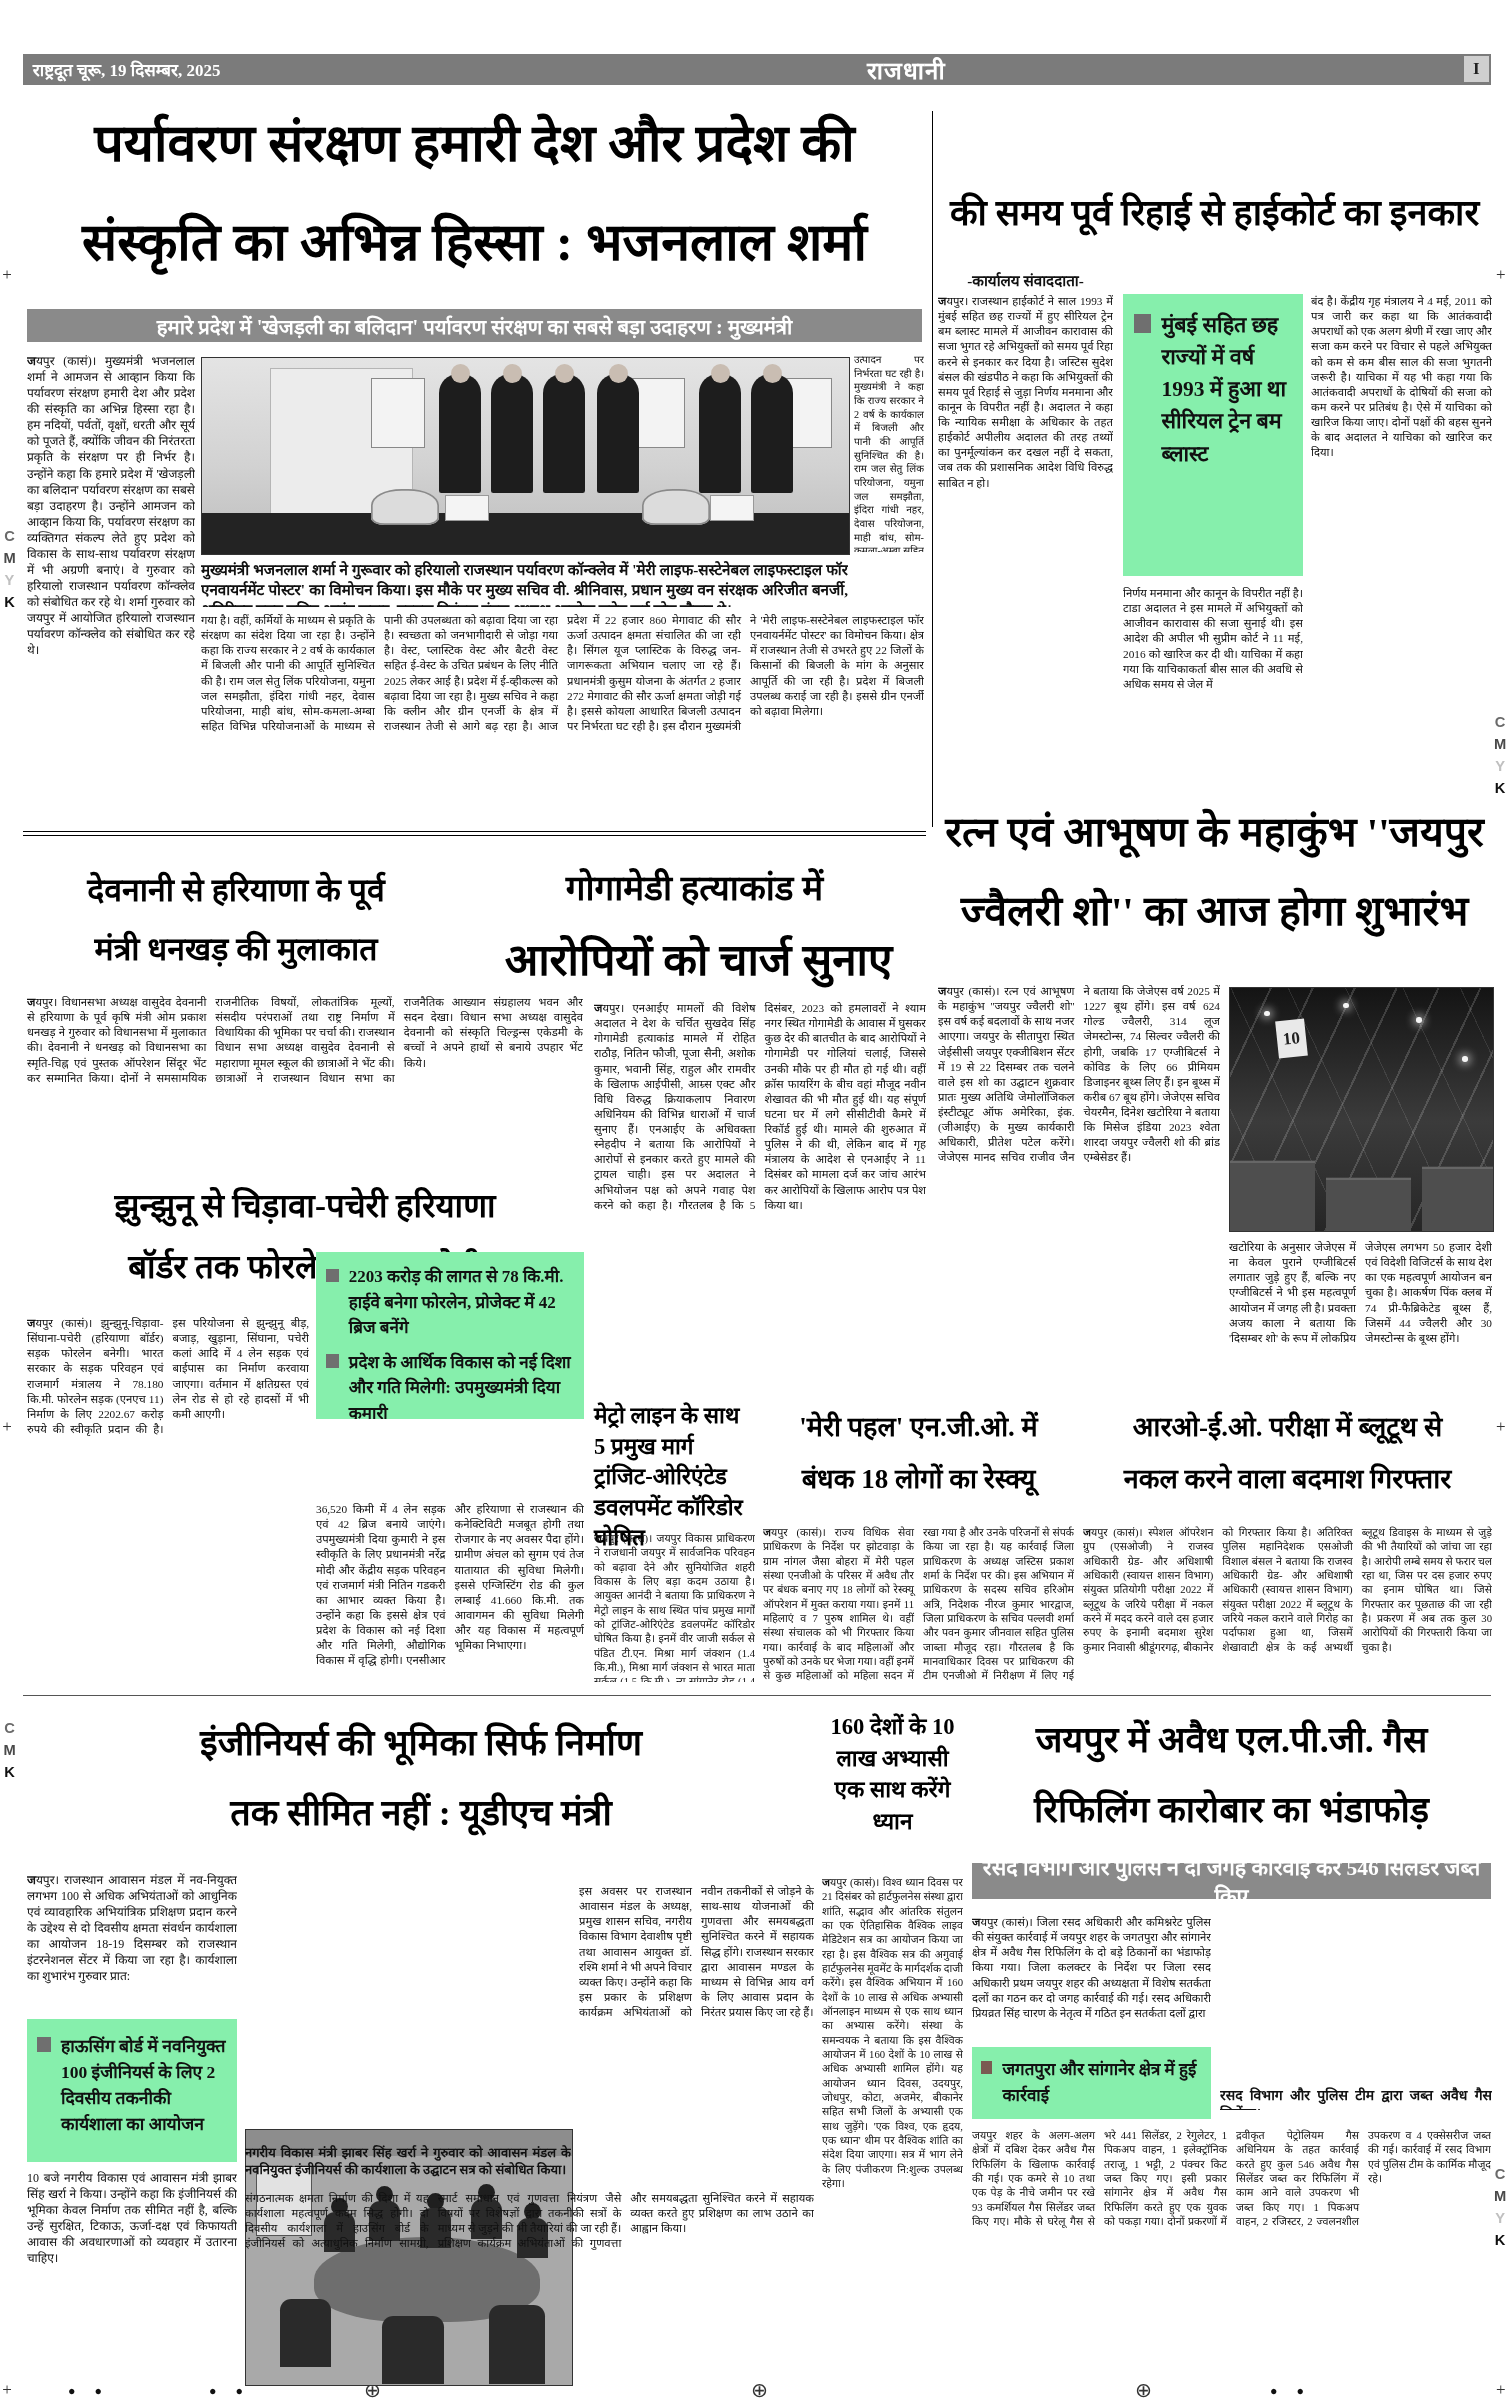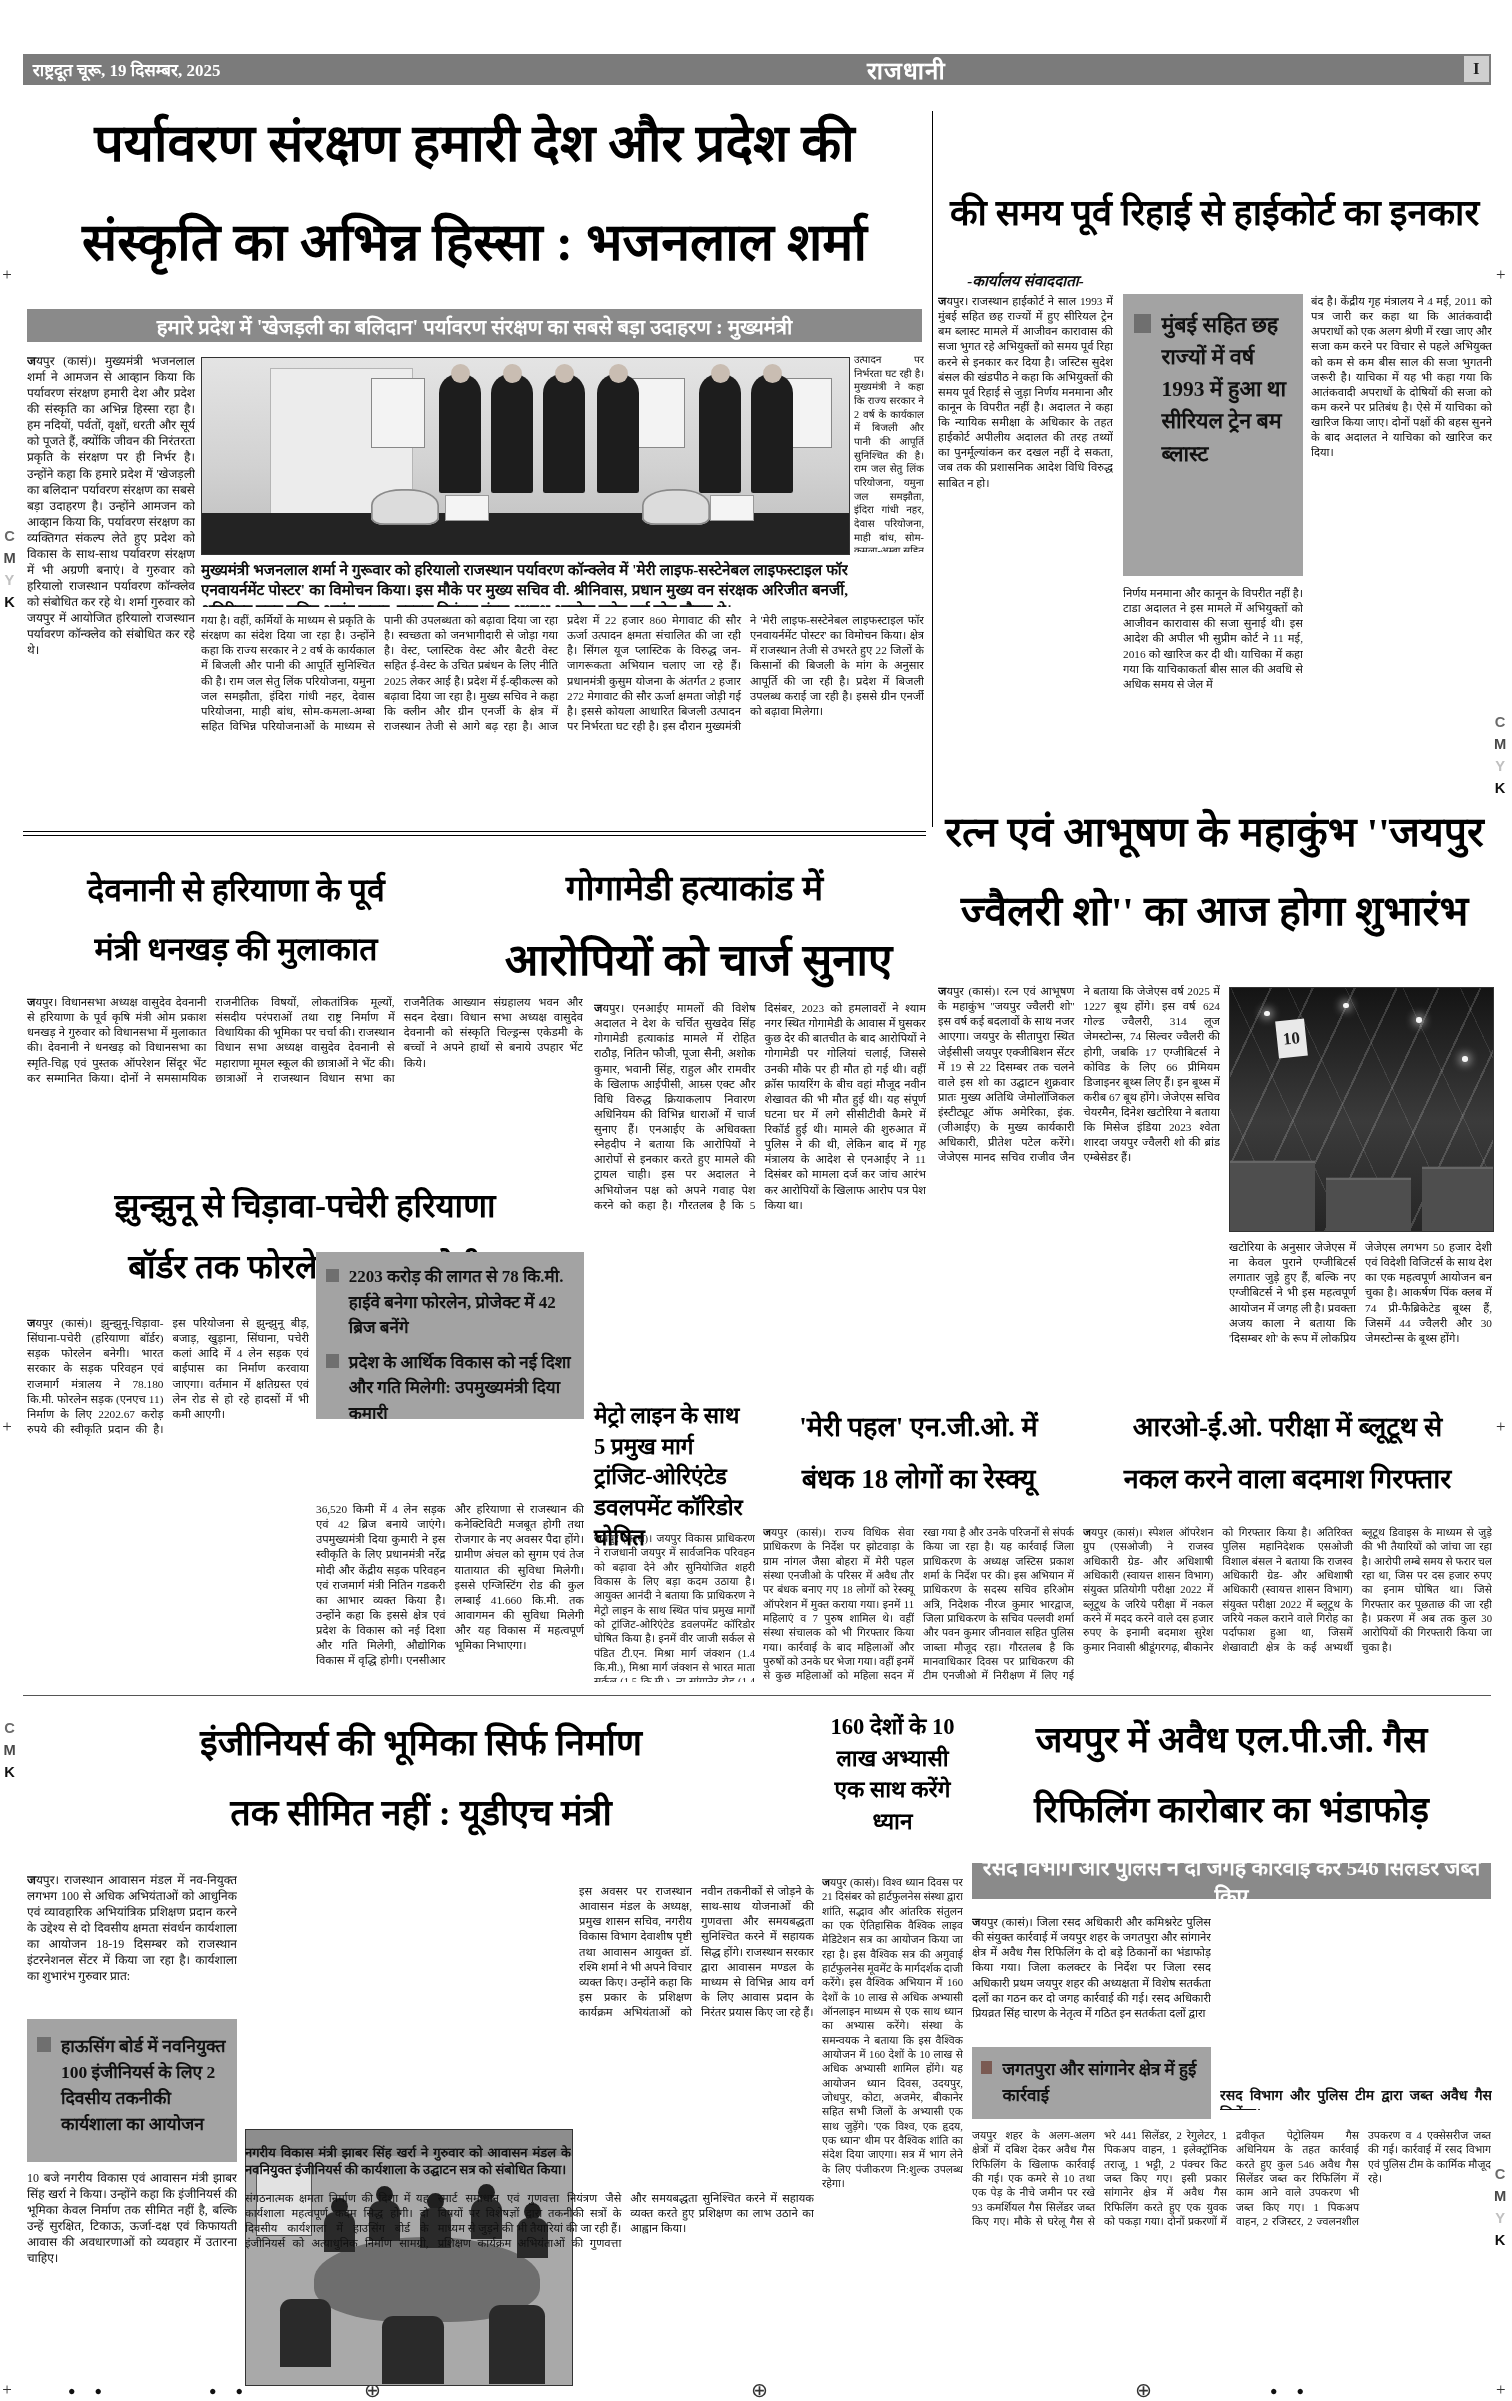--- a/index.html
+++ b/index.html
@@ -19,21 +19,21 @@
          align-items:center;justify-content:center;}
   .byline{font-weight:bold;text-align:center;}
   
   .btxt{font-size:11.3px;line-height:1.34;text-align:justify;overflow:hidden;}
   .btxt.first::first-letter{font-weight:bold;}
   .cols2{column-count:2;column-gap:9px;}
   .cols3{column-count:3;column-gap:9px;}
   .cols4{column-count:4;column-gap:9px;}
   .caption{font-weight:bold;line-height:1.3;text-align:justify;overflow:hidden;}
   
-  .pullbox{background:#a3a3a3;overflow:hidden;}
+  .pullbox{background:#86efac;overflow:hidden;}
   .pullbox .inner{display:flex;gap:10.2px;padding:14.7px 11.3px;}
   .pullbox .sq{width:17px;height:19px;background:#6f6f6f;flex:0 0 17px;margin-top:5.6px;}
   .pullbox .ptxt{font-weight:bold;line-height:1.5;}
   
   .hrule{border-top:1.1px solid #000;}
   .hrule.dbl{border-bottom:0.6px solid #000;height:2.8px;border-top:0.6px solid #000;}
   .vrule{border-left:1.1px solid #000;}
   
   .photo{overflow:hidden;border:1.1px solid #333;}
   .photoA{background:linear-gradient(180deg,#e4e4e4 0%,#d2d2d2 55%,#bdbdbd 100%);}
@@ -136,21 +136,21 @@
 
   <div class="abs caption" style="left:201px;top:560px;width:647px;height:47px;font-size:15.2px;">मुख्यमंत्री भजनलाल शर्मा ने गुरूवार को हरियालो राजस्थान पर्यावरण कॉन्क्लेव में 'मेरी लाइफ-सस्टेनेबल लाइफस्टाइल फॉर एनवायर्नमेंट पोस्टर' का विमोचन किया। इस मौके पर मुख्य सचिव वी. श्रीनिवास, प्रधान मुख्य वन संरक्षक अरिजीत बनर्जी, अतिरिक्त मुख्य सचिव आनंद कुमार, प्रदूषण नियंत्रण मंडल अध्यक्ष आलोक समेत कई लोग मौजूद थे।</div>
 
   <div class="abs btxt cols4" style="left:201px;top:613px;width:723px;height:213px;font-size:11.3px;">गया है। वहीं, कर्मियों के माध्यम से प्रकृति के संरक्षण का संदेश दिया जा रहा है। उन्होंने कहा कि राज्य सरकार ने 2 वर्ष के कार्यकाल में बिजली और पानी की आपूर्ति सुनिश्चित की है। राम जल सेतु लिंक परियोजना, यमुना जल समझौता, इंदिरा गांधी नहर, देवास परियोजना, माही बांध, सोम-कमला-अम्बा सहित विभिन्न परियोजनाओं के माध्यम से पानी की उपलब्धता को बढ़ावा दिया जा रहा है। स्वच्छता को जनभागीदारी से जोड़ा गया है। वेस्ट, प्लास्टिक वेस्ट और बैटरी वेस्ट सहित ई-वेस्ट के उचित प्रबंधन के लिए नीति 2025 लेकर आई है। प्रदेश में ई-व्हीकल्स को बढ़ावा दिया जा रहा है। मुख्य सचिव ने कहा कि क्लीन और ग्रीन एनर्जी के क्षेत्र में राजस्थान तेजी से आगे बढ़ रहा है। आज प्रदेश में 22 हजार 860 मेगावाट की सौर ऊर्जा उत्पादन क्षमता संचालित की जा रही है। सिंगल यूज प्लास्टिक के विरुद्ध जन-जागरूकता अभियान चलाए जा रहे हैं। प्रधानमंत्री कुसुम योजना के अंतर्गत 2 हजार 272 मेगावाट की सौर ऊर्जा क्षमता जोड़ी गई है। इससे कोयला आधारित बिजली उत्पादन पर निर्भरता घट रही है। इस दौरान मुख्यमंत्री ने 'मेरी लाइफ-सस्टेनेबल लाइफस्टाइल फॉर एनवायर्नमेंट पोस्टर' का विमोचन किया। क्षेत्र में राजस्थान तेजी से उभरते हुए 22 जिलों के किसानों की बिजली के मांग के अनुसार आपूर्ति की जा रही है। प्रदेश में बिजली उपलब्ध कराई जा रही है। इससे ग्रीन एनर्जी को बढ़ावा मिलेगा।</div>
   <div class="abs btxt" style="left:854px;top:353px;width:70px;height:199px;font-size:10.2px;">उत्पादन पर निर्भरता घट रही है। मुख्यमंत्री ने कहा कि राज्य सरकार ने 2 वर्ष के कार्यकाल में बिजली और पानी की आपूर्ति सुनिश्चित की है। राम जल सेतु लिंक परियोजना, यमुना जल समझौता, इंदिरा गांधी नहर, देवास परियोजना, माही बांध, सोम-कमला-अम्बा सहित विभिन्न परियोजनाओं के माध्यम से पानी की उपलब्धता को बढ़ावा दिया जा रहा है। इस दौरान मुख्यमंत्री ने 'मेरी लाइफ-सस्टेनेबल लाइफस्टाइल फॉर एनवायर्नमेंट' पोस्टर का विमोचन किया।</div>
 
   <div class="abs hrule dbl" style="left:22.6px;top:831px;width:903px;"></div>
   <div class="abs vrule" style="left:932px;top:111px;height:716px;"></div>
 
   <div class="abs hl" style="left:938px;top:190px;width:553px;font-size:36px;">की समय पूर्व रिहाई से हाईकोर्ट का इनकार</div>
-  <div class="abs byline" style="left:938px;top:270px;width:175px;font-size:15.2px;font-style:italic;">-कार्यालय संवाददाता-</div>
+  <div class="abs byline" style="left:938px;top:270px;width:175px;font-size:15.2px;">-कार्यालय संवाददाता-</div>
   <div class="abs btxt first" style="left:938px;top:294px;width:175px;height:474px;font-size:11.3px;">जयपुर। राजस्थान हाईकोर्ट ने साल 1993 में मुंबई सहित छह राज्यों में हुए सीरियल ट्रेन बम ब्लास्ट मामले में आजीवन कारावास की सजा भुगत रहे अभियुक्तों को समय पूर्व रिहा करने से इनकार कर दिया है। जस्टिस सुदेश बंसल की खंडपीठ ने कहा कि अभियुक्तों की समय पूर्व रिहाई से जुड़ा निर्णय मनमाना और कानून के विपरीत नहीं है। अदालत ने कहा कि न्यायिक समीक्षा के अधिकार के तहत हाईकोर्ट अपीलीय अदालत की तरह तथ्यों का पुनर्मूल्यांकन कर दखल नहीं दे सकता, जब तक की प्रशासनिक आदेश विधि विरुद्ध साबित न हो।</div>
   <div class="abs pullbox" style="left:1123px;top:294px;width:180px;height:282px;">
     <div class="inner">
       <span class="sq"></span>
       <span class="ptxt" style="font-size:21.5px;">मुंबई सहित छह राज्यों में वर्ष 1993 में हुआ था सीरियल ट्रेन बम ब्लास्ट</span>
     </div>
   </div>
   <div class="abs btxt" style="left:1123px;top:586px;width:180px;height:182px;font-size:11.3px;">निर्णय मनमाना और कानून के विपरीत नहीं है। टाडा अदालत ने इस मामले में अभियुक्तों को आजीवन कारावास की सजा सुनाई थी। इस आदेश की अपील भी सुप्रीम कोर्ट ने 11 मई, 2016 को खारिज कर दी थी। याचिका में कहा गया कि याचिकाकर्ता बीस साल की अवधि से अधिक समय से जेल में</div>
   <div class="abs btxt" style="left:1311px;top:294px;width:181px;height:474px;font-size:11.3px;">बंद है। केंद्रीय गृह मंत्रालय ने 4 मई, 2011 को पत्र जारी कर कहा था कि आतंकवादी अपराधों को एक अलग श्रेणी में रखा जाए और सजा कम करने पर विचार से पहले अभियुक्त को कम से कम बीस साल की सजा भुगतनी जरूरी है। याचिका में यह भी कहा गया कि आतंकवादी अपराधों के दोषियों की सजा को कम करने पर प्रतिबंध है। ऐसे में याचिका को खारिज किया जाए। दोनों पक्षों की बहस सुनने के बाद अदालत ने याचिका को खारिज कर दिया।</div>
 

